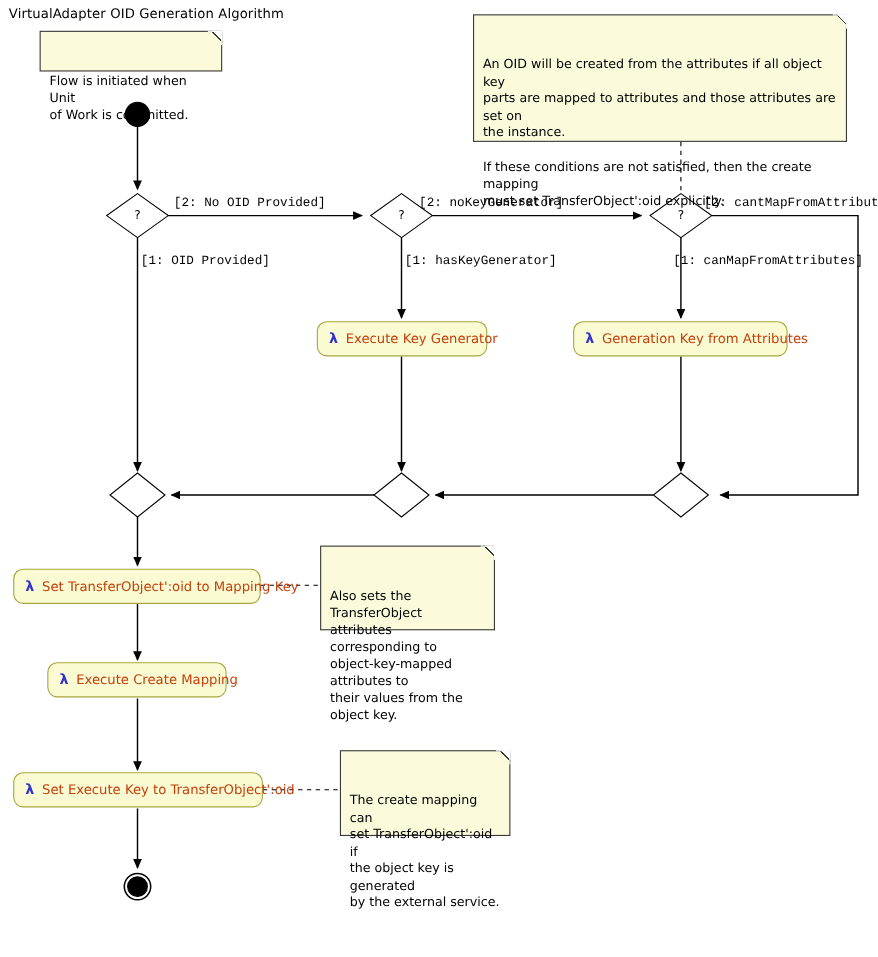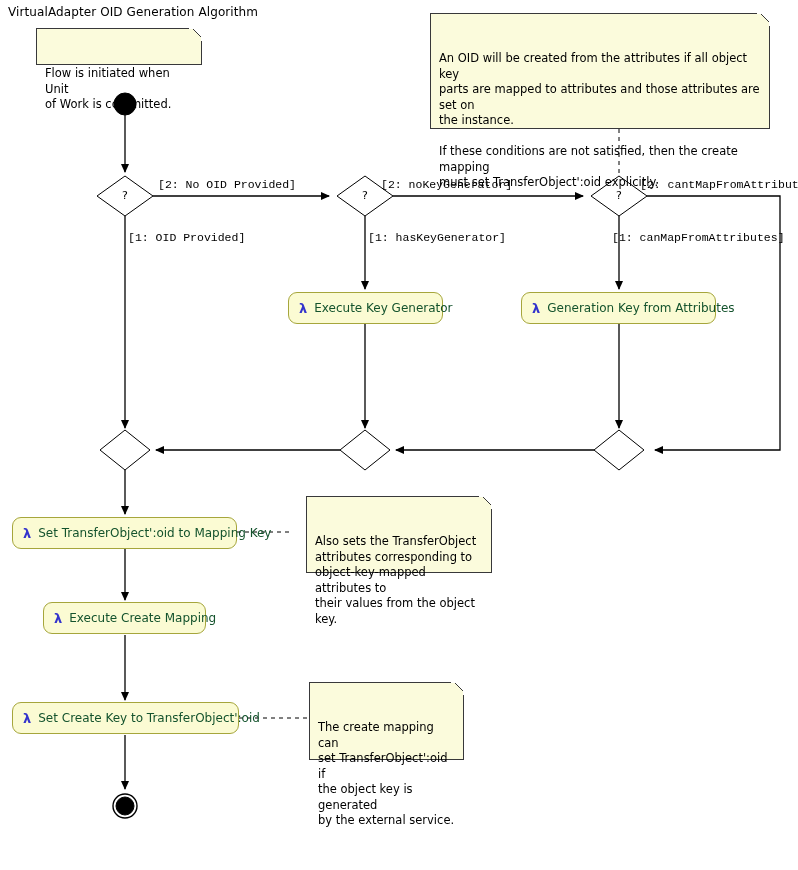--- a/index.html
+++ b/index.html
@@ -90,21 +90,21 @@
   }
   .action .lam {
     color: #3333CC;
     font-family: "DejaVu Sans", "Liberation Sans", sans-serif;
     font-size: 13px;
     font-weight: bold;
     margin-right: 7px;
     line-height: 1;
   }
   .action .alabel {
-    color: #14532d;
+    color: #c2410c;
   }
   
   .guard {
     position: absolute;
     font-family: Liberation Mono, monospace;
     font-size: 11.5px;
     color: #000000;
     white-space: nowrap;
   }
   
@@ -188,21 +188,21 @@
   <div class="note" style="left:430px; top:13px; width:340px; height:116px;">
     <span class="fold"></span>
     <span>An OID will be created from the attributes if all object key
 parts are mapped to attributes and those attributes are set on
 the instance.
 
 If these conditions are not satisfied, then the create mapping
 must set TransferObject':oid explicitly.</span>
   </div>
 
-  <div class="note" style="left:306px; top:496px; width:186px; height:77px;">
+  <div class="note" style="left:291px; top:496px; width:159px; height:77px;">
     <span class="fold"></span>
     <span>Also sets the TransferObject
 attributes corresponding to
 object-key-mapped attributes to
 their values from the object key.</span>
   </div>
 
   <div class="note" style="left:309px; top:682px; width:155px; height:78px;">
     <span class="fold"></span>
     <span>The create mapping can
@@ -237,16 +237,16 @@
     <span class="alabel">Set TransferObject':oid to Mapping Key</span>
   </div>
 
   <div class="action" style="left:43px; top:602px; width:163px; height:32px;">
     <span class="lam">λ</span>
     <span class="alabel">Execute Create Mapping</span>
   </div>
 
   <div class="action" style="left:12px; top:702px; width:227px; height:32px;">
     <span class="lam">λ</span>
-    <span class="alabel">Set Create Key to TransferObject':oid</span>
+    <span class="alabel">Set Execute Key to TransferObject':oid</span>
   </div>
 
 </div>
 
 </body></html>

